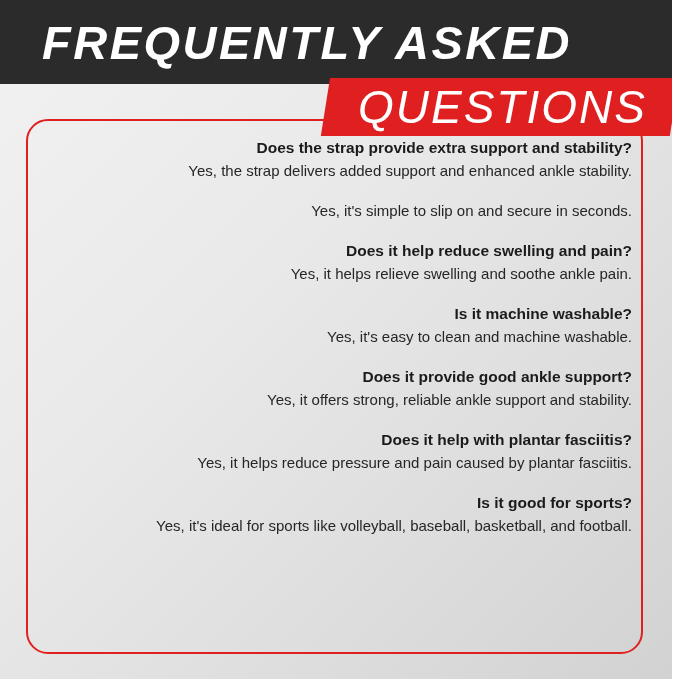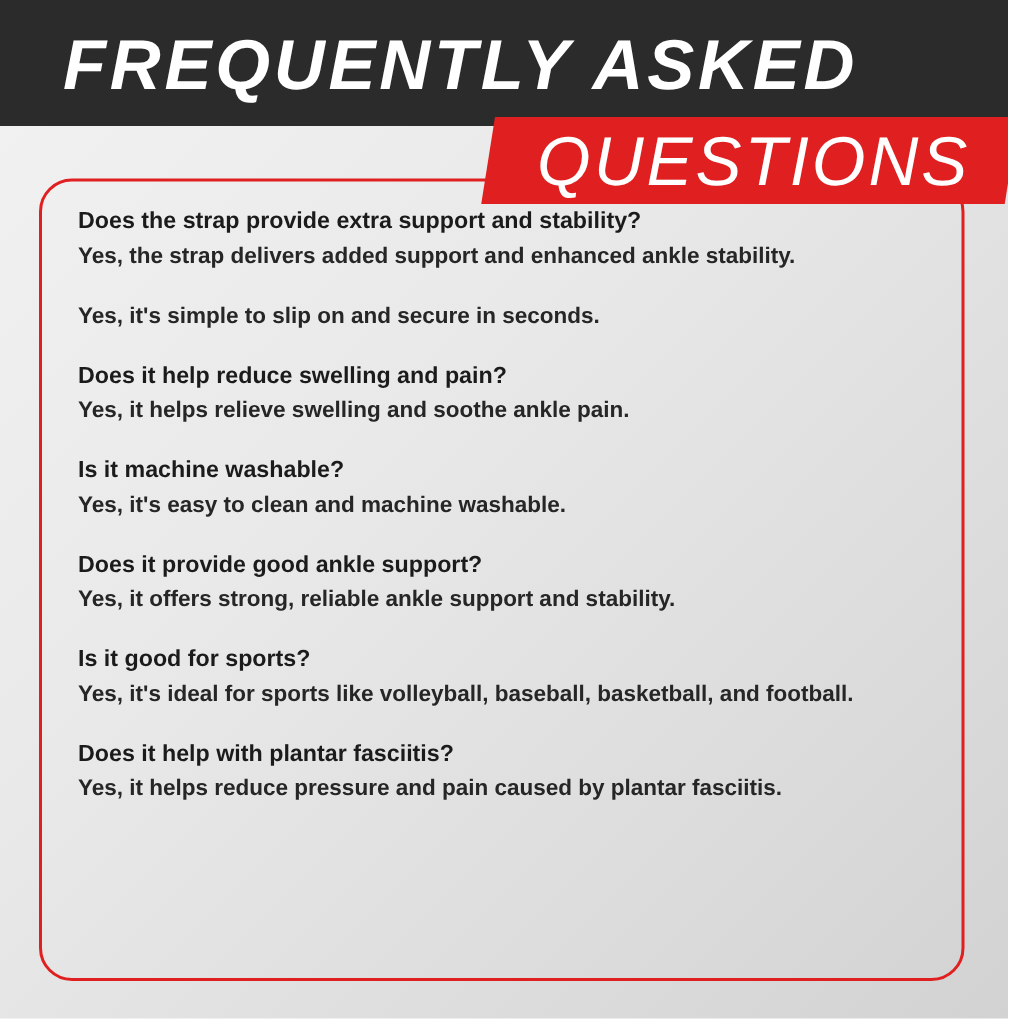--- a/index.html
+++ b/index.html
@@ -77,32 +77,33 @@
     background: transparent;
   }
   .faq-list {
     position: absolute;
     top: 138px;
     left: 52px;
     width: 580px;
   }
   .faq-item {
     margin-bottom: 21px;
+    text-align: right;
   }
   .faq-item:last-child { margin-bottom: 0; }
   .faq-q {
     font-size: 15.5px;
     font-weight: bold;
     color: #1b1b1b;
     line-height: 20px;
     margin: 0 0 3px 0;
   }
   .faq-a {
     font-size: 15px;
-    font-weight: bold;
+    font-weight: normal;
     color: #262626;
     line-height: 19px;
     margin: 0;
   }
 </style>
 </head>
 <body>
 
 <div class="page">
 
@@ -137,23 +138,23 @@
       <p class="faq-q">Is it machine washable?</p>
       <p class="faq-a">Yes, it's easy to clean and machine washable.</p>
     </div>
 
     <div class="faq-item">
       <p class="faq-q">Does it provide good ankle support?</p>
       <p class="faq-a">Yes, it offers strong, reliable ankle support and stability.</p>
     </div>
 
     <div class="faq-item">
-      <p class="faq-q">Is it good for sports?</p>
-      <p class="faq-a">Yes, it's ideal for sports like volleyball, baseball, basketball, and football.</p>
+      <p class="faq-q">Does it help with plantar fasciitis?</p>
+      <p class="faq-a">Yes, it helps reduce pressure and pain caused by plantar fasciitis.</p>
     </div>
 
     <div class="faq-item">
-      <p class="faq-q">Does it help with plantar fasciitis?</p>
-      <p class="faq-a">Yes, it helps reduce pressure and pain caused by plantar fasciitis.</p>
+      <p class="faq-q">Is it good for sports?</p>
+      <p class="faq-a">Yes, it's ideal for sports like volleyball, baseball, basketball, and football.</p>
     </div>
 
   </div>
 </div>
 
 </body></html>

